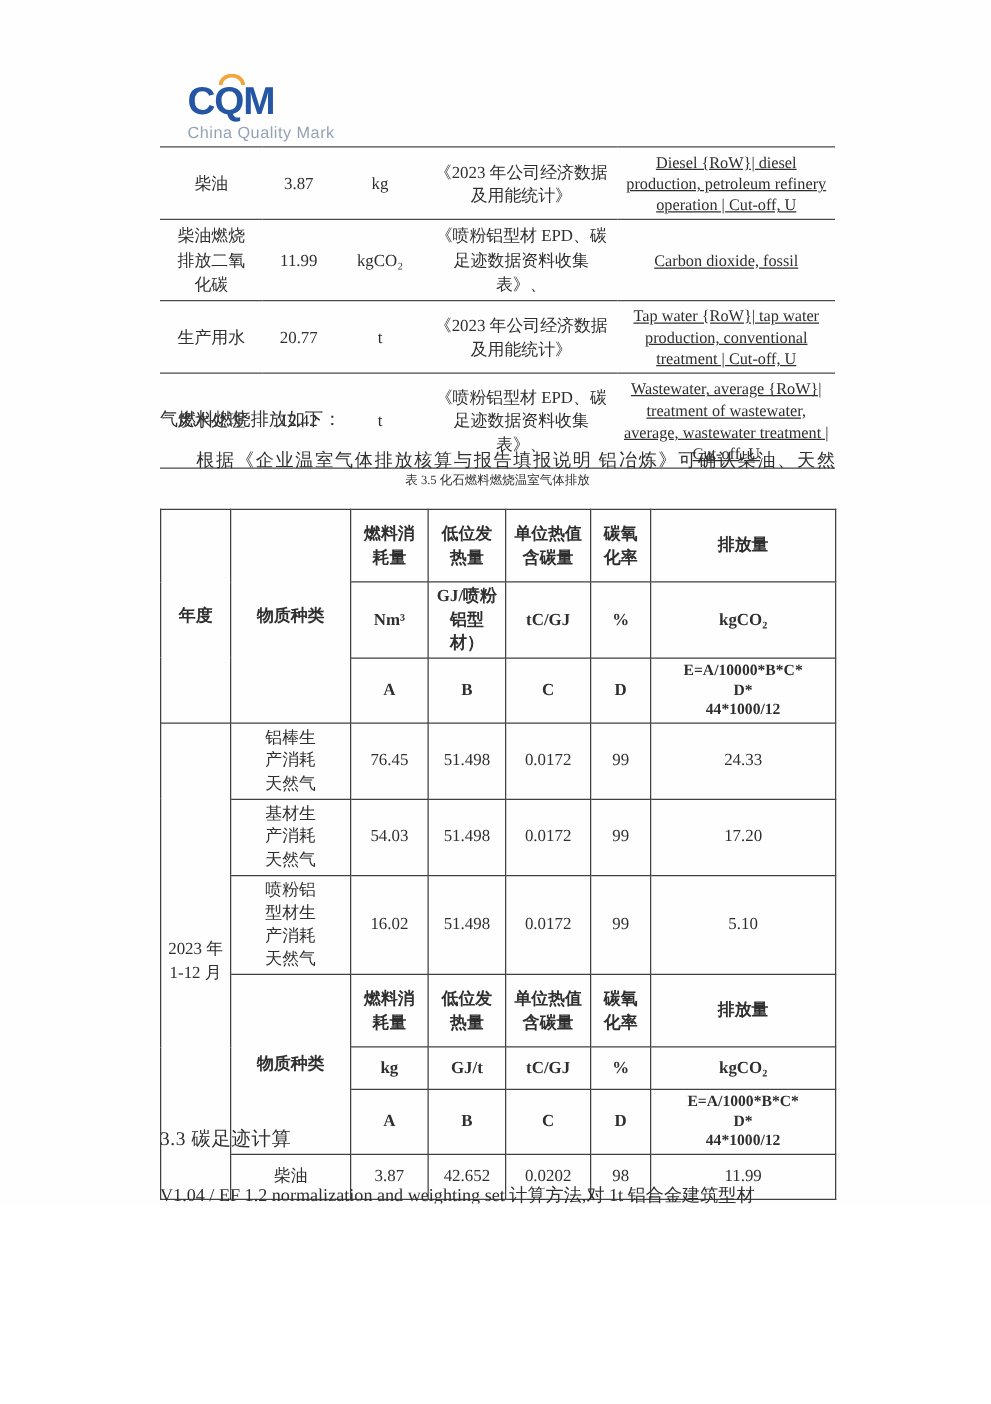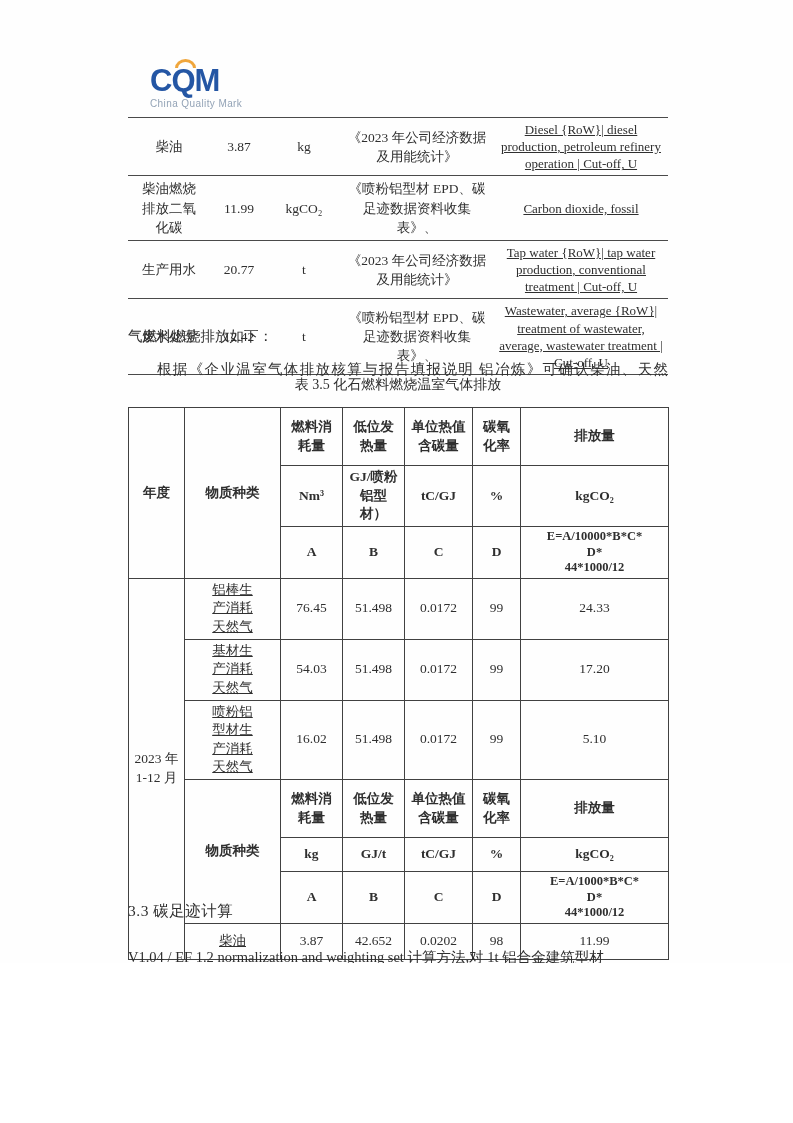--- a/index.html
+++ b/index.html
@@ -36,21 +36,21 @@
   .cqm-arc {
     position: absolute;
     left: 25px; top: -7px;
     width: 21px; height: 9px;
     border: 3.5px solid #f0a63c;
     border-bottom: none;
     border-radius: 50% 50% 0 0 / 100% 100% 0 0;
   }
   .cqm-tagline {
     font-family: "Liberation Sans", "DejaVu Sans", sans-serif;
-    font-size: 10px;
+    font-size: 13px;
     letter-spacing: 0.4px;
     color: #93a3b6;
     margin-top: 2px;
     white-space: nowrap;
   }
   .company-name {
     font-size: 17.5px;
     font-weight: bold;
     color: #2a5aa5;
     margin-left: 9px;
@@ -91,41 +91,41 @@
   }
   .para .line { line-height: 33px; }
   .line-fill { text-align: justify; text-align-last: justify; }
   .indent { text-indent: 29px; }
   .para1 { top: 320px; }
   .caption {
     position: absolute;
     left: 128px; top: 374px;
     width: 540px;
     text-align: center;
-    font-size: 14px;
+    font-size: 10px;
     line-height: 22px;
   }
 
   
   .main-table {
     position: absolute;
     left: 128px; top: 407px;
     width: 540px;
     border-collapse: collapse;
     table-layout: fixed;
   }
   .main-table td {
     border: 1px solid #414141;
     text-align: center;
     vertical-align: middle;
     font-size: 13.5px;
     line-height: 1.38;
     padding: 2px 4px;
   }
-  .main-table td.mat { padding: 2px 23px; text-decoration: underline; }
+  .main-table td.mat { padding: 2px 23px; }
   .main-table td.b { font-weight: bold; }
   .main-table td.formula {
     font-weight: bold;
     white-space: pre-line;
     font-size: 12.5px;
     line-height: 1.25;
     padding: 2px 2px;
   }
   .r1 td { height: 58px; }
   .r2 td { height: 44px; }

